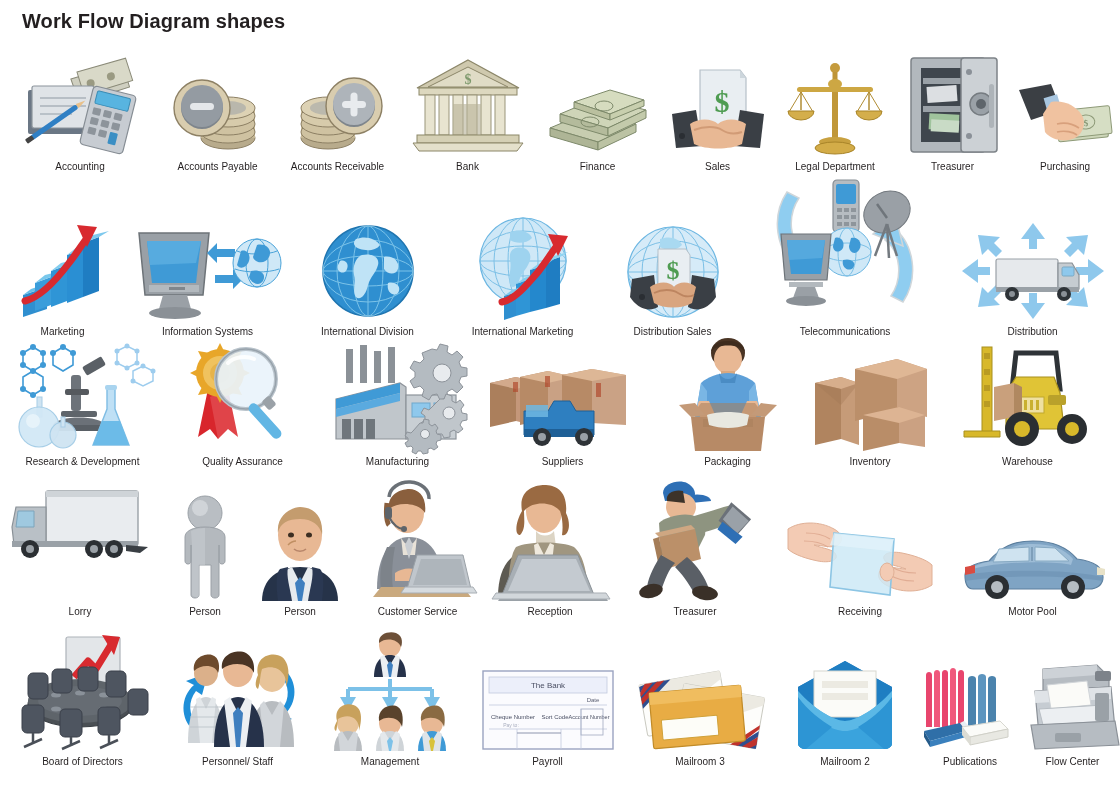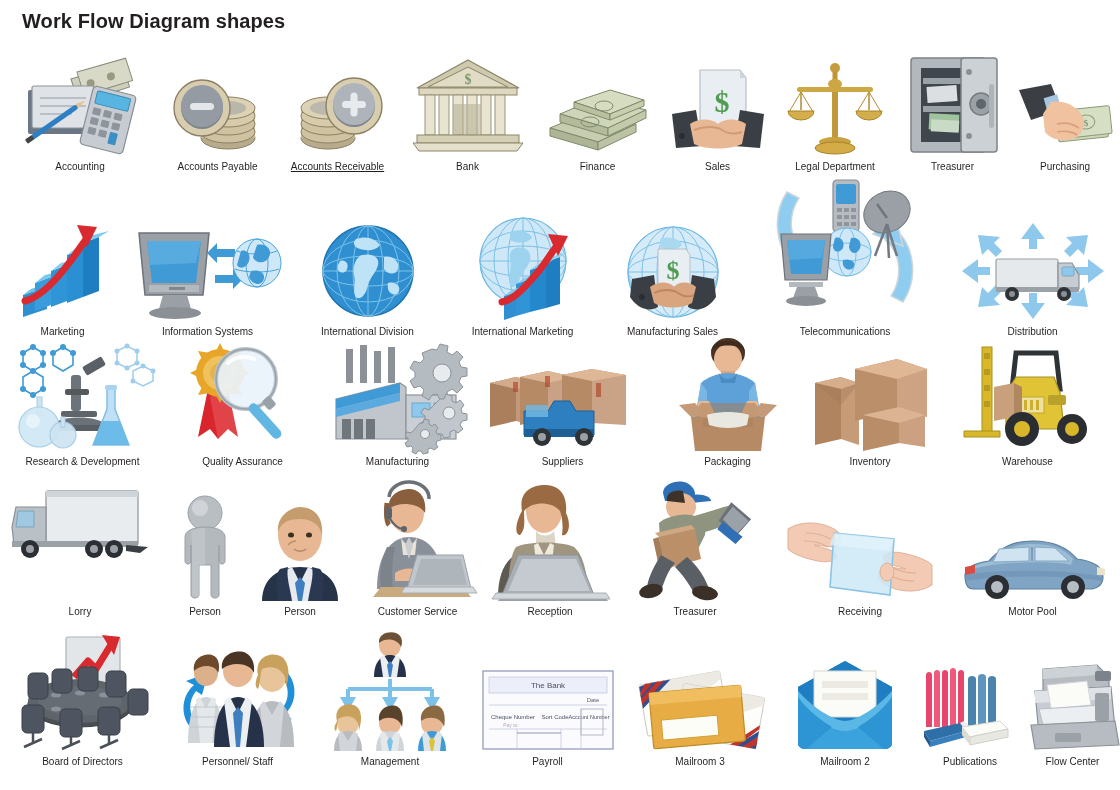--- a/index.html
+++ b/index.html
@@ -90,21 +90,21 @@
             <circle cx="36" cy="44" r="28" fill="#d9cdaf" stroke="#8d8064" stroke-width="1.4"></circle>
             <circle cx="36" cy="44" r="21" fill="#7e858c"></circle>
             <circle cx="36" cy="42" r="21" fill="#949ba2"></circle>
             <rect x="24" y="39" width="24" height="7" rx="3.5" fill="#e4e7ea"></rect>
           </g>
         </svg>
       </div>
       <div class="lbl">Accounts Payable</div>
     </div>
 
-    <div class="cell" style="width:125px;text-decoration:underline;">
+    <div class="cell" style="width:125px;">
       <div class="art">
         <svg width="104" height="92" viewBox="0 0 104 92">
           <g>
             <ellipse cx="42" cy="74" rx="27" ry="11" fill="#b8ab8c" stroke="#8d8064" stroke-width="1"></ellipse>
             <rect x="15" y="46" width="54" height="28" fill="#c6b896"></rect>
             <ellipse cx="42" cy="68" rx="27" ry="11" fill="#cfc2a1" stroke="#8d8064" stroke-width="1"></ellipse>
             <ellipse cx="42" cy="60" rx="27" ry="11" fill="#cfc2a1" stroke="#8d8064" stroke-width="1"></ellipse>
             <ellipse cx="42" cy="52" rx="27" ry="11" fill="#d7cbab" stroke="#8d8064" stroke-width="1"></ellipse>
             <ellipse cx="42" cy="44" rx="27" ry="11" fill="#ddd2b4" stroke="#8d8064" stroke-width="1"></ellipse>
             <ellipse cx="42" cy="44" rx="18" ry="7" fill="#9aa0a6" opacity=".5"></ellipse>
@@ -372,21 +372,21 @@
           </g>
           <polygon points="34,26 62,26 66,32 66,64 34,64" fill="#e9eef2" stroke="#b6c0c8" stroke-width="1"></polygon>
           <text x="49" y="56" font-size="26" font-weight="bold" fill="#4f9c52" text-anchor="middle" font-family="'Liberation Serif',serif">$</text>
           <path d="M8 56 L30 52 L34 84 C24 90 12 84 6 74 Z" fill="#3a3f45"></path>
           <path d="M90 56 L68 52 L64 84 C74 90 86 84 92 74 Z" fill="#3a3f45"></path>
           <path d="M26 64 C34 58 46 58 50 64 C54 58 66 58 72 64 L68 80 C58 86 40 86 30 80 Z" fill="#d9a57f"></path>
           <path d="M30 70 C38 66 48 66 54 70 C60 74 66 74 70 72" fill="none" stroke="#bd8560" stroke-width="1.8"></path>
           <circle cx="18" cy="74" r="3" fill="#2a2e33"></circle>
         </svg>
       </div>
-      <div class="lbl">Manufacturing Sales</div>
+      <div class="lbl">Distribution Sales</div>
     </div>
 
     <div class="cell" style="width:200px;">
       <div class="art">
         <svg width="160" height="145" viewBox="0 0 160 145">
           <g fill="#8fcdf0" stroke="#cfd6da" stroke-width="1.5">
             <path d="M22 16 C6 40 10 76 34 92 L40 78 C24 66 22 40 34 22 Z"></path>
             <polygon points="22,72 52,84 30,104"></polygon>
             <path d="M138 126 C154 102 150 66 126 50 L120 64 C136 76 138 102 126 120 Z"></path>
             <polygon points="138,70 108,58 130,38"></polygon>

